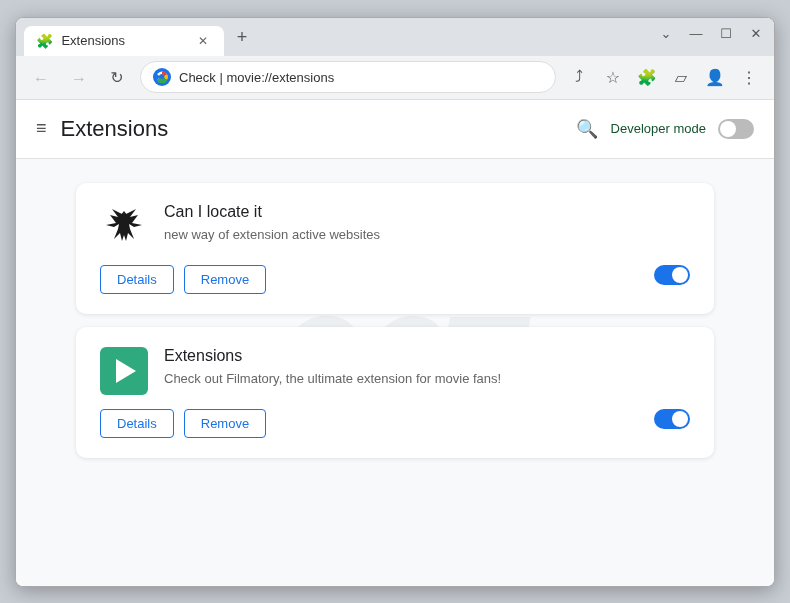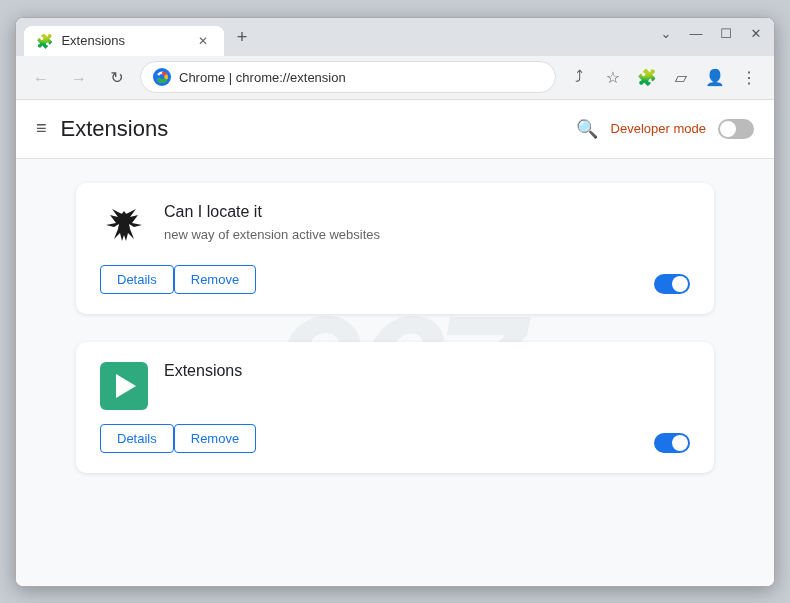--- a/index.html
+++ b/index.html
@@ -198,21 +198,21 @@
       align-items: center;
       gap: 12px;
     }
     .search-icon {
       color: #555;
       font-size: 18px;
       cursor: pointer;
     }
     .dev-mode-label {
       font-size: 13px;
-      color: #c2410c;
+      color: #14532d;
     }
     .toggle-switch {
       width: 36px;
       height: 20px;
       border-radius: 10px;
       background: #bbb;
       position: relative;
       cursor: pointer;
     }
     .toggle-switch.on {
@@ -251,21 +251,21 @@
       white-space: nowrap;
       pointer-events: none;
       user-select: none;
       letter-spacing: -8px;
     }
     .extension-card {
       background: #fff;
       border-radius: 10px;
       box-shadow: 0 1px 4px rgba(0,0,0,0.1);
       padding: 20px 24px;
-      margin-bottom: 28px;
+      margin-bottom: 13px;
       display: flex;
       flex-direction: column;
       gap: 0;
       position: relative;
     }
     .card-top {
       display: flex;
       align-items: flex-start;
       gap: 16px;
       margin-bottom: 14px;
@@ -284,21 +284,22 @@
       color: #202124;
       margin-bottom: 4px;
     }
     .ext-desc {
       font-size: 13px;
       color: #666;
       line-height: 1.5;
     }
     .card-bottom {
       display: flex;
-      align-items: flex-end;
+      align-items: flex-start;
+      gap: 10px;
     }
     .card-toggle {
       margin-left: auto;
     }
     .ext-btn {
       border: 1px solid #1a73e8;
       color: #1a73e8;
       background: #fff;
       border-radius: 4px;
       padding: 6px 16px;
@@ -358,21 +359,21 @@
         <svg viewBox="0 0 20 20" fill="none">
           <circle cx="10" cy="10" r="9" fill="#fff"></circle>
           <circle cx="10" cy="10" r="5" fill="#1a73e8"></circle>
           <path d="M10 1 A9 9 0 0 1 18.6 5.5 L13.7 8.75 A4.5 4.5 0 0 0 10 5.5 Z" fill="#ea4335"></path>
           <path d="M18.6 5.5 A9 9 0 0 1 18.6 14.5 L13.7 11.25 A4.5 4.5 0 0 0 13.7 8.75 Z" fill="#fbbc04"></path>
           <path d="M18.6 14.5 A9 9 0 0 1 1.4 14.5 L6.3 11.25 A4.5 4.5 0 0 0 13.7 11.25 Z" fill="#34a853"></path>
           <path d="M1.4 14.5 A9 9 0 0 1 1.4 5.5 L6.3 8.75 A4.5 4.5 0 0 0 6.3 11.25 Z" fill="#1a73e8"></path>
         </svg>
       </div>
       <span class="address-text">
-        <span>Chrome</span> | <span>chrome://extension</span>
+        <span>Check</span> | <span>movie://extensions</span>
       </span>
     </div>
     <div class="toolbar-actions">
       <div class="toolbar-icon-btn">⤴</div>
       <div class="toolbar-icon-btn">☆</div>
       <div class="toolbar-icon-btn">🧩</div>
       <div class="toolbar-icon-btn">▱</div>
       <div class="toolbar-icon-btn">👤</div>
       <div class="toolbar-icon-btn">⋮</div>
     </div>
@@ -426,20 +427,21 @@
         </div>
       </div>
 
       <div class="extension-card">
         <div class="card-top">
           <div class="ext-icon filmatory-icon">
             <div class="filmatory-play"></div>
           </div>
           <div class="ext-info">
             <div class="ext-name">Extensions</div>
+            <div class="ext-desc">Check out Filmatory, the ultimate extension for movie fans!</div>
           </div>
         </div>
         <div class="card-bottom">
           <button class="ext-btn">Details</button>
           <button class="ext-btn">Remove</button>
           <div class="toggle-switch on card-toggle"></div>
         </div>
       </div>
 
     </div>

